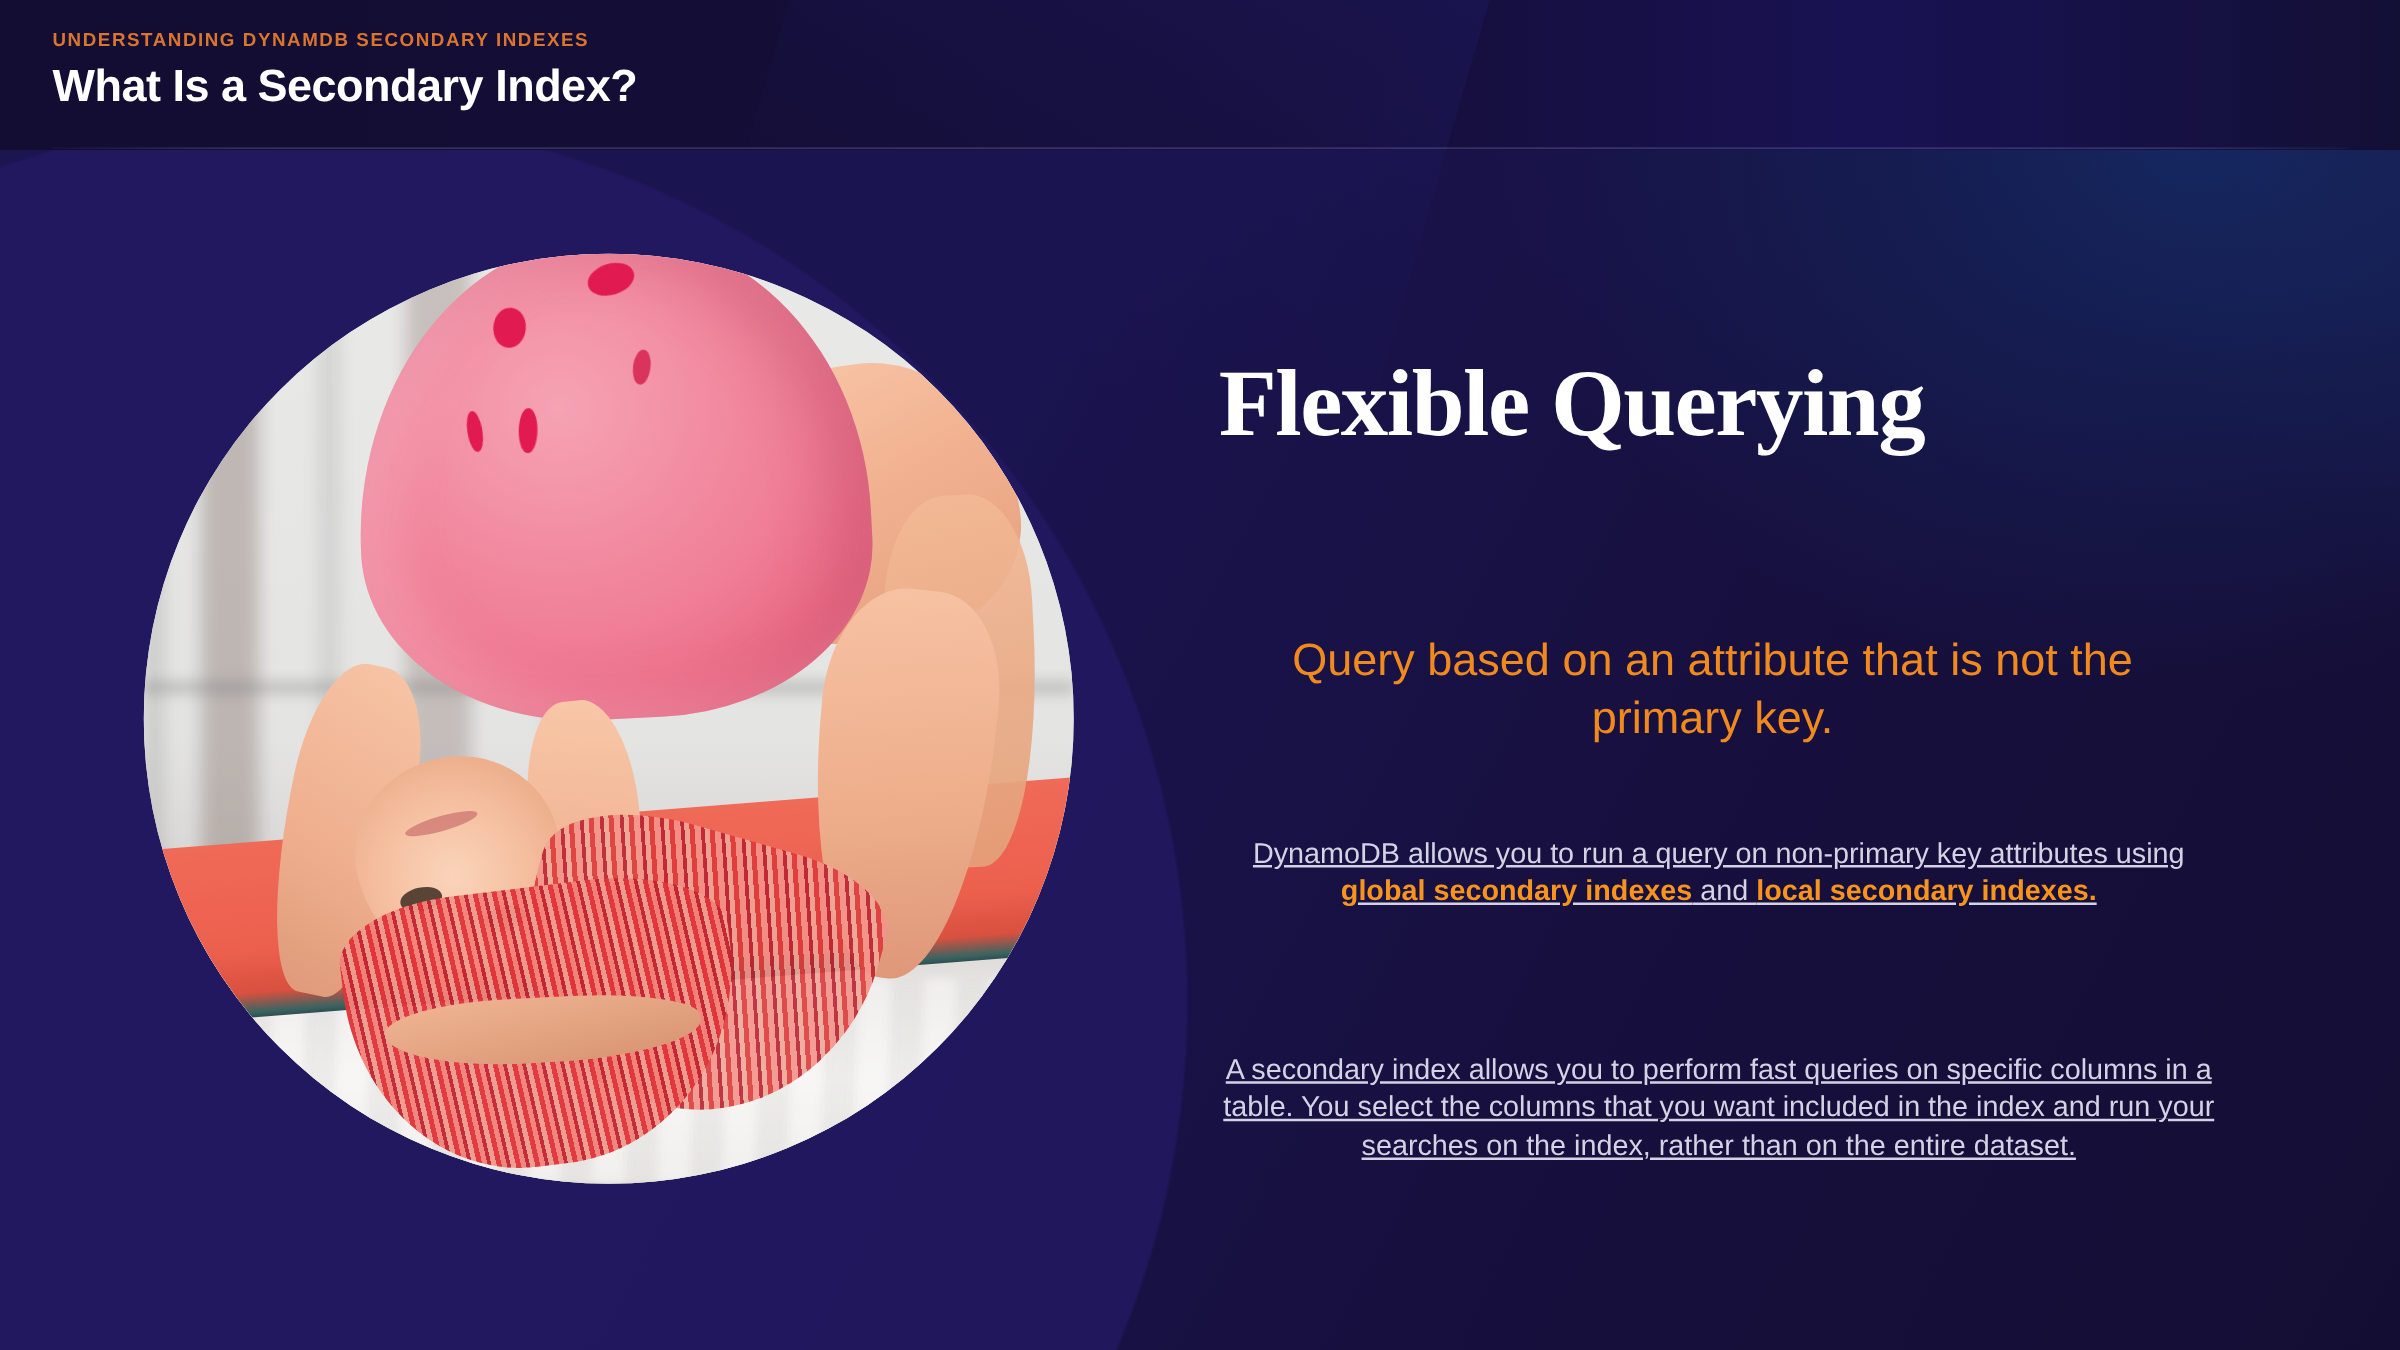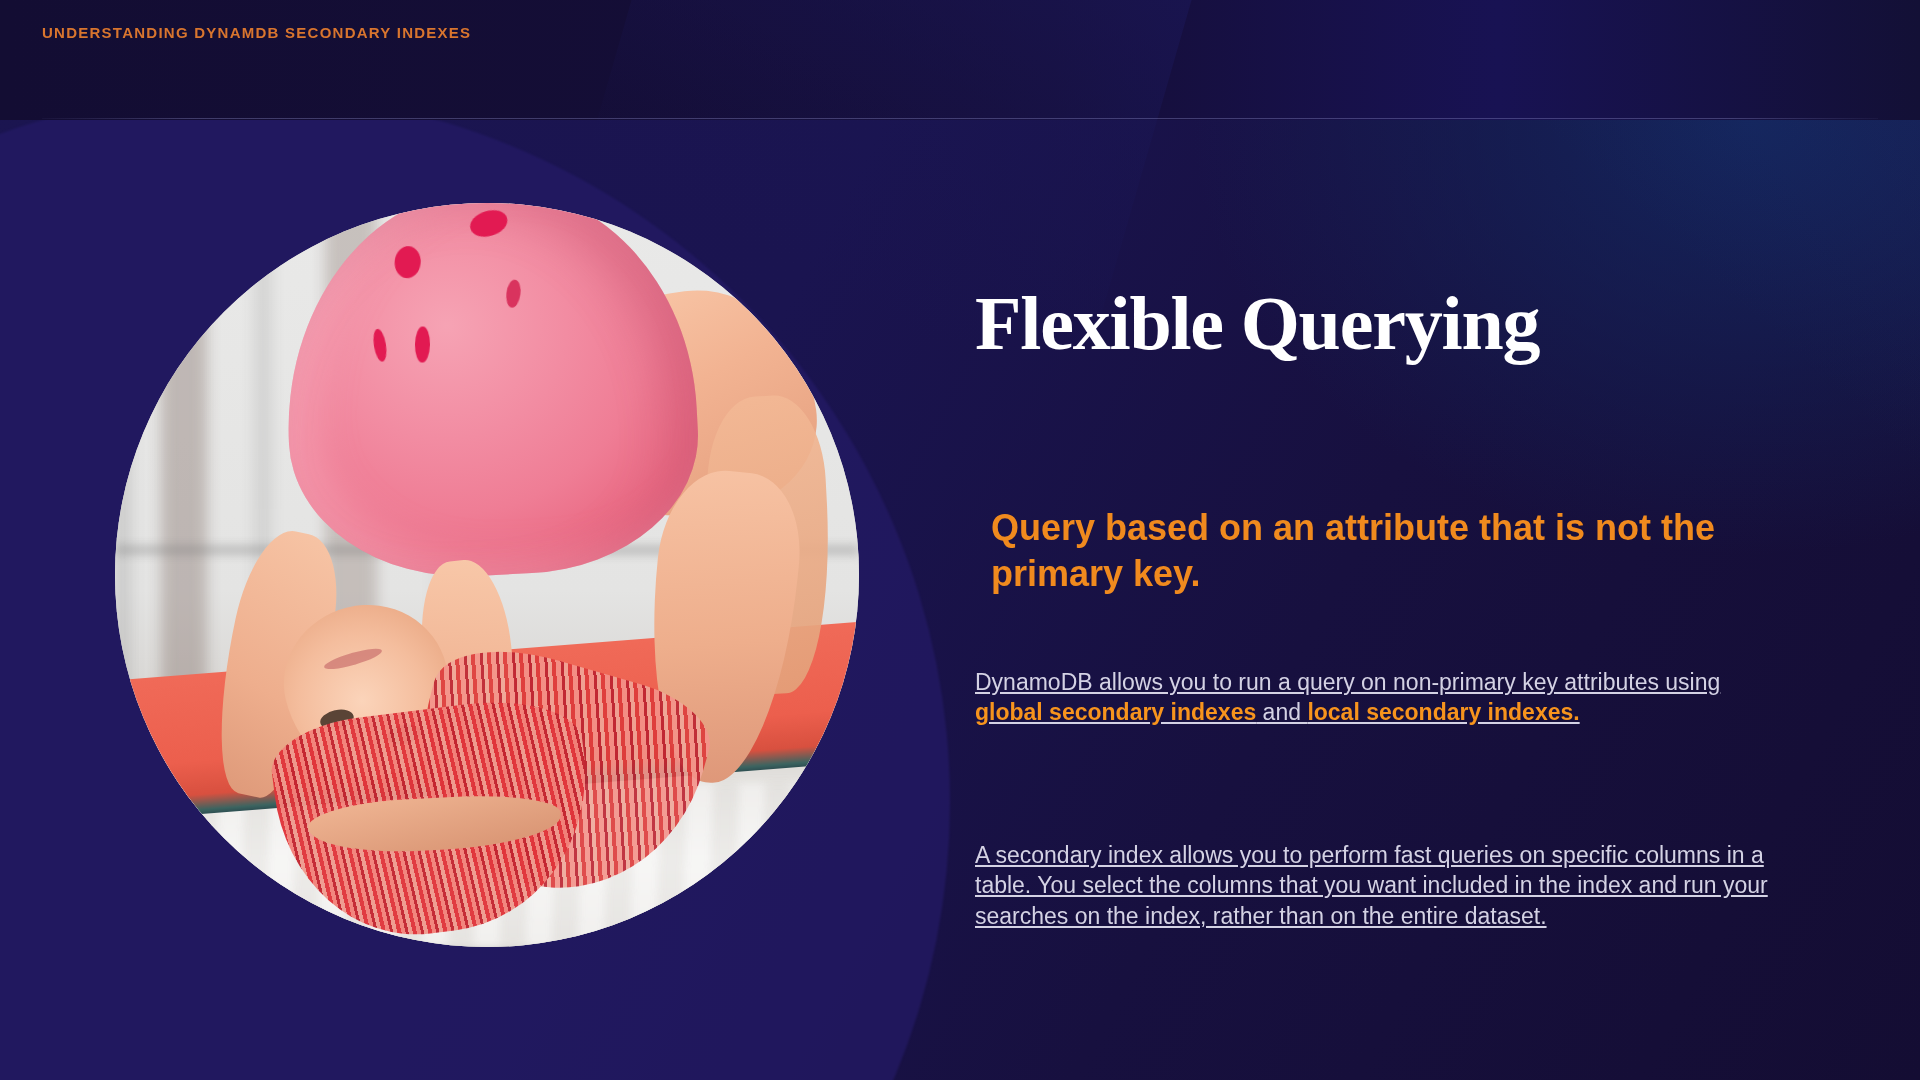--- a/index.html
+++ b/index.html
@@ -10,20 +10,21 @@
     position:relative;
   }
 
   
   #slide {
     position:absolute; inset:0;
     background:
       radial-gradient(ellipse 900px 700px at 1750px 120px, #14255c 0%, rgba(20,37,92,0) 62%),
       linear-gradient(118deg, #1b1550 0%, #1a1450 38%, #17103f 66%, #140d33 100%);
     overflow:hidden;
+    text-align:center;
   }
   
   #deco-circle-bl {
     position:absolute;
     left:-470px; top:92px;
     width:1420px; height:1420px;
     border-radius:50%;
     background:#241a66;
     opacity:.72;
     filter:blur(1px);
@@ -268,23 +269,22 @@
   #content { position:absolute; left:975px; top:0; width:840px; }
   #headline {
     position:absolute; left:0; top:285px;
     font-size:76px; font-weight:bold; color:#ffffff;
     letter-spacing:-1.2px; line-height:1.02;
     white-space:nowrap;
     font-family:Liberation Serif, serif;
   }
   #subhead {
     position:absolute; left:0; top:505px; width:790px;
-    font-size:36px; font-weight:bold; color:#f08a1e;
+    font-size:36px; font-weight:normal; color:#f08a1e;
     line-height:1.28;
-    margin-left:16px;
   }
   .body-p {
     position:absolute; left:0; width:800px;
     font-size:23px; color:#d4d2e4; line-height:1.32;text-decoration:underline;
   }
   #para1 { top:667px; }
   #para2 { top:840px; }
   .hl { color:#f7941d; font-weight:bold; }
 </style>
 </head>
@@ -292,20 +292,21 @@
 
 <div id="slide">
 
   <div id="deco-sheen-tr"></div>
   <div id="deco-circle-bl"></div>
   <div id="top-band"></div>
   <div id="deco-wedge"></div>
 
   <div id="header">
     <div id="eyebrow">UNDERSTANDING DYNAMDB SECONDARY INDEXES</div>
+    <div id="slide-title">What Is a Secondary Index?</div>
     <div id="header-divider"></div>
 
   </div>
 
   <div id="photo-circle">
     <div id="gym-bg" class="ph"></div>
     <div id="gym-windows" class="ph"></div>
     <div id="gym-rail" class="ph"></div>
     <div id="gym-floor" class="ph"></div>
     <div id="gym-floor-reflect" class="ph"></div>

